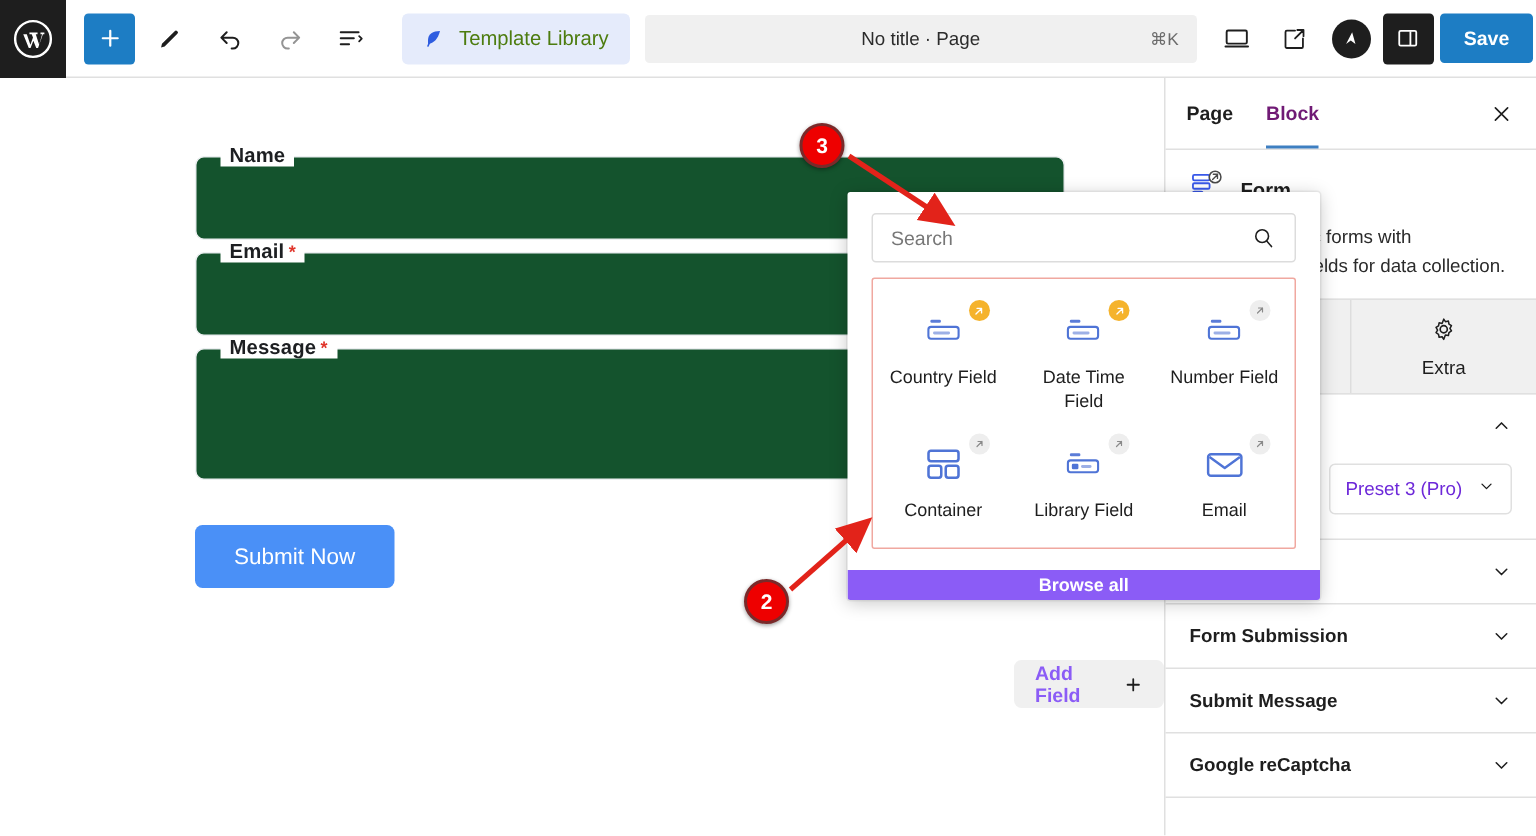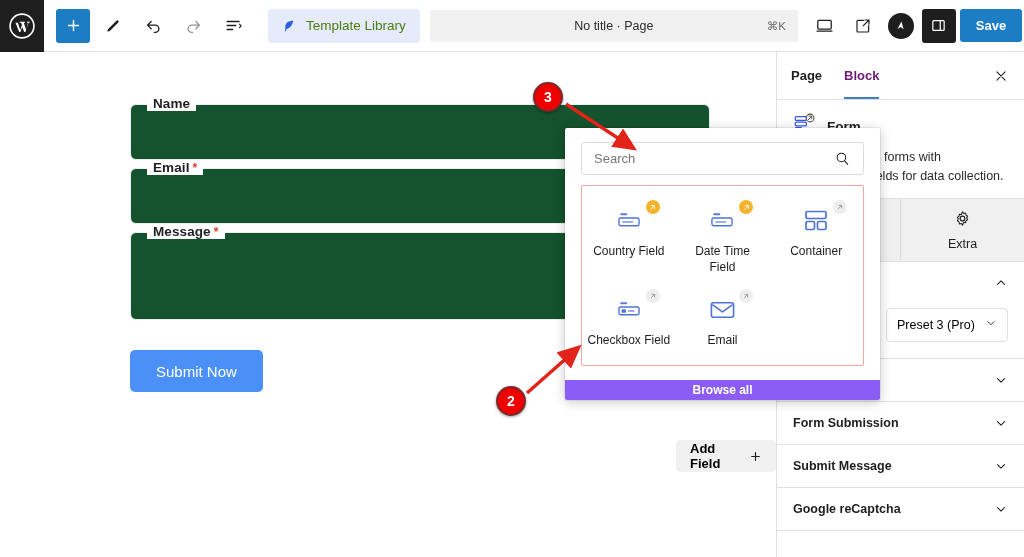--- a/index.html
+++ b/index.html
@@ -84,21 +84,21 @@
   .submit-btn {
     margin-top: 22px; background: #4a90f7; color: #fff; border: none;
     border-radius: 5px; height: 42px; padding: 0 26px;
     font-size: 15px; font-weight: 400; cursor: pointer;
     font-family: "Liberation Sans", sans-serif;
   }
   .add-field {
     position: absolute; left: 676px; top: 388px;
     background: #f0f0f0; border-radius: 5px; height: 32px;
     display: flex; align-items: center; gap: 7px; padding: 0 14px;
-    font-size: 13px; font-weight: 700; color: #000000; cursor: pointer;
+    font-size: 13px; font-weight: 700; color: #8b5cf6; cursor: pointer;
   }
 
   
   .sidebar {
     position: absolute; top: 52px; right: 0; width: 248px; height: 505px;
     background: #ffffff; border-left: 1px solid #e0e0e0;
   }
   .sb-tabs {
     display: flex; align-items: center; height: 48px;
     border-bottom: 1px solid #e0e0e0; padding: 0 14px; position: relative;
@@ -139,21 +139,21 @@
   .sb-section-head {
     height: 42px; display: flex; align-items: center; justify-content: space-between;
     cursor: pointer;
   }
   .sb-section-title { font-size: 12.5px; font-weight: 700; color: #1e1e1e; }
   .chev { color: #1e1e1e; display: flex; align-items: center; }
   .preset-row { padding: 4px 0 16px; display: flex; justify-content: flex-end; }
   .preset-select {
     border: 1px solid #e0e0e0; border-radius: 4px; height: 34px; width: 122px;
     display: flex; align-items: center; justify-content: space-between;
-    padding: 0 10px; font-size: 12.5px; color: #000000; cursor: pointer;
+    padding: 0 10px; font-size: 12.5px; color: #6d28d9; cursor: pointer;
     background: #fff;
   }
 
   
   .inserter {
     position: absolute; left: 565px; top: 128px; width: 315px;
     background: #fff; border-radius: 2px;
     box-shadow: 0 2px 12px rgba(0,0,0,.22), 0 0 0 1px rgba(0,0,0,.06);
     overflow: hidden; z-index: 40;
   }
@@ -479,20 +479,35 @@
         <span class="ins-ico">
           <svg width="28" height="22" viewBox="0 0 32 24">
             <rect x="6" y="3" width="8" height="2.4" rx="1" fill="#5b7cd8"></rect>
             <rect x="4.5" y="8.5" width="23" height="9" rx="2" stroke="#4f74d6" stroke-width="1.6" fill="none"></rect>
             <rect x="8" y="12" width="13" height="2.3" rx="1.1" fill="#9db0e6"></rect>
           </svg>
         </span>
         <span class="ins-label">Date Time Field</span>
       </div>
 
+      <div class="ins-cell">
+        <span class="badge plain">
+          <svg width="8" height="8" viewBox="0 0 24 24">
+              <path d="M7 17L17 7M9 7h8v8" stroke="#8a8a8a" stroke-width="2.4" fill="none" stroke-linecap="round" stroke-linejoin="round"></path>
+            </svg>
+        </span>
+        <span class="ins-ico">
+          <svg width="28" height="22" viewBox="0 0 32 24">
+            <rect x="6" y="3" width="8" height="2.4" rx="1" fill="#5b7cd8"></rect>
+            <rect x="4.5" y="8.5" width="23" height="9" rx="2" stroke="#4f74d6" stroke-width="1.6" fill="none"></rect>
+            <rect x="8" y="12" width="13" height="2.3" rx="1.1" fill="#9db0e6"></rect>
+          </svg>
+        </span>
+        <span class="ins-label">Number Field</span>
+      </div>
 
       <div class="ins-cell">
         <span class="badge plain">
           <svg width="8" height="8" viewBox="0 0 24 24">
               <path d="M7 17L17 7M9 7h8v8" stroke="#8a8a8a" stroke-width="2.4" fill="none" stroke-linecap="round" stroke-linejoin="round"></path>
             </svg>
         </span>
         <span class="ins-ico">
           <svg width="26" height="24" viewBox="0 0 26 24">
             <rect x="3" y="2.5" width="20" height="7" rx="1.6" stroke="#4f74d6" stroke-width="1.7" fill="none"></rect>
@@ -510,21 +525,21 @@
             </svg>
         </span>
         <span class="ins-ico">
           <svg width="28" height="22" viewBox="0 0 32 24">
             <rect x="6" y="3" width="8" height="2.4" rx="1" fill="#5b7cd8"></rect>
             <rect x="4.5" y="8.5" width="23" height="9" rx="2" stroke="#4f74d6" stroke-width="1.6" fill="none"></rect>
             <rect x="7.5" y="11" width="5" height="4.2" rx="1" fill="#4f74d6"></rect>
             <rect x="14.5" y="12" width="8" height="2.3" rx="1.1" fill="#9db0e6"></rect>
           </svg>
         </span>
-        <span class="ins-label">Checkbox Field</span>
+        <span class="ins-label">Library Field</span>
       </div>
 
       <div class="ins-cell">
         <span class="badge plain">
           <svg width="8" height="8" viewBox="0 0 24 24">
               <path d="M7 17L17 7M9 7h8v8" stroke="#8a8a8a" stroke-width="2.4" fill="none" stroke-linecap="round" stroke-linejoin="round"></path>
             </svg>
         </span>
         <span class="ins-ico">
           <svg width="27" height="22" viewBox="0 0 28 22">

